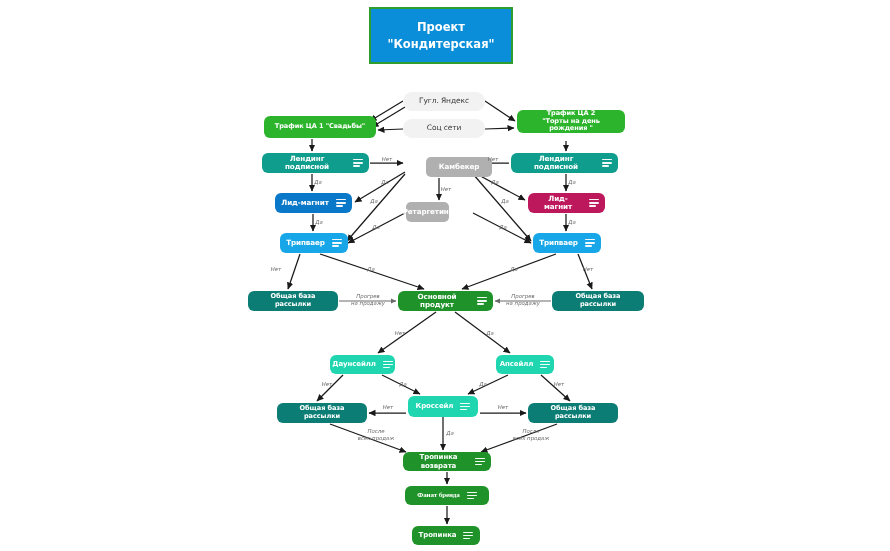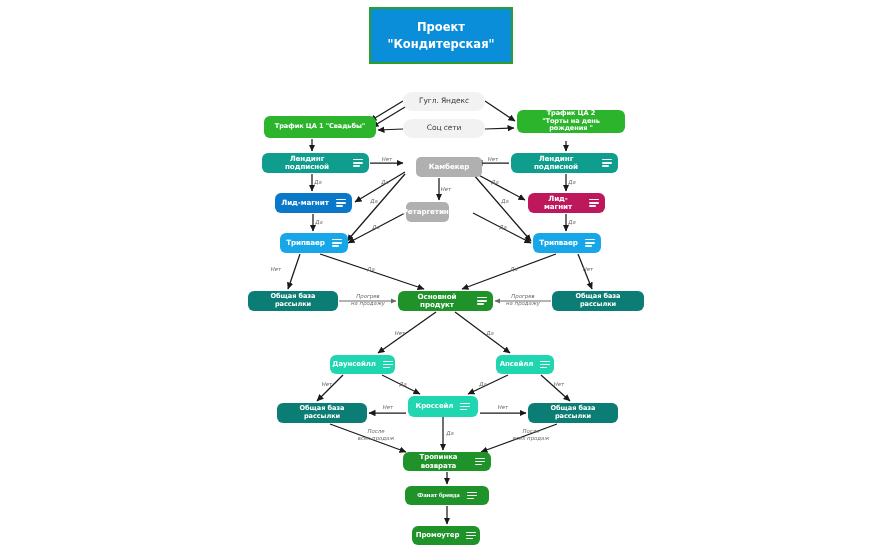--- a/index.html
+++ b/index.html
@@ -201,21 +201,21 @@
         </span>
       </div>
       <div class="node" style="left: 511px; top: 153px; width: 107px; height: 20px; font-size: 7.2px; background: rgb(15, 158, 142);">
         <span class="label">Лендинг подписной</span>
         <span class="menu-icon">
           <i></i>
           <i></i>
           <i></i>
         </span>
       </div>
-      <div class="node grey-node" style="left: 416px; top: 157px; width: 66px; height: 20px; font-size: 7.2px;">
+      <div class="node grey-node" style="left: 426px; top: 157px; width: 66px; height: 20px; font-size: 7.2px;">
         <span class="label">Камбекер</span>
       </div>
       <div class="node grey-node" style="left: 406px; top: 202px; width: 43px; height: 20px; font-size: 7.2px;">
         <span class="label">Ретаргетинг</span>
       </div>
       <div class="node" style="left: 275px; top: 193px; width: 77px; height: 20px; font-size: 7.2px; background: rgb(10, 120, 200);">
         <span class="label">Лид-магнит</span>
         <span class="menu-icon">
           <i></i>
           <i></i>
@@ -300,21 +300,21 @@
       </div>
       <div class="node" style="left: 405px; top: 486px; width: 84px; height: 19px; font-size: 7px; background: rgb(31, 147, 41); font-family: Liberation Serif, serif;">
         <span class="label">Фанат бренда</span>
         <span class="menu-icon">
           <i></i>
           <i></i>
           <i></i>
         </span>
       </div>
       <div class="node" style="left: 412px; top: 526px; width: 68px; height: 19px; font-size: 7px; background: rgb(31, 147, 41);">
-        <span class="label">Промоутер</span>
+        <span class="label">Тропинка</span>
         <span class="menu-icon">
           <i></i>
           <i></i>
           <i></i>
         </span>
       </div>
     </div>
   <div id="label-layer">
       <div class="edge-label" style="left: 387px; top: 159px; color: rgb(107, 107, 107);">Нет</div>
       <div class="edge-label" style="left: 493px; top: 159px; color: rgb(107, 107, 107);">Нет</div>

